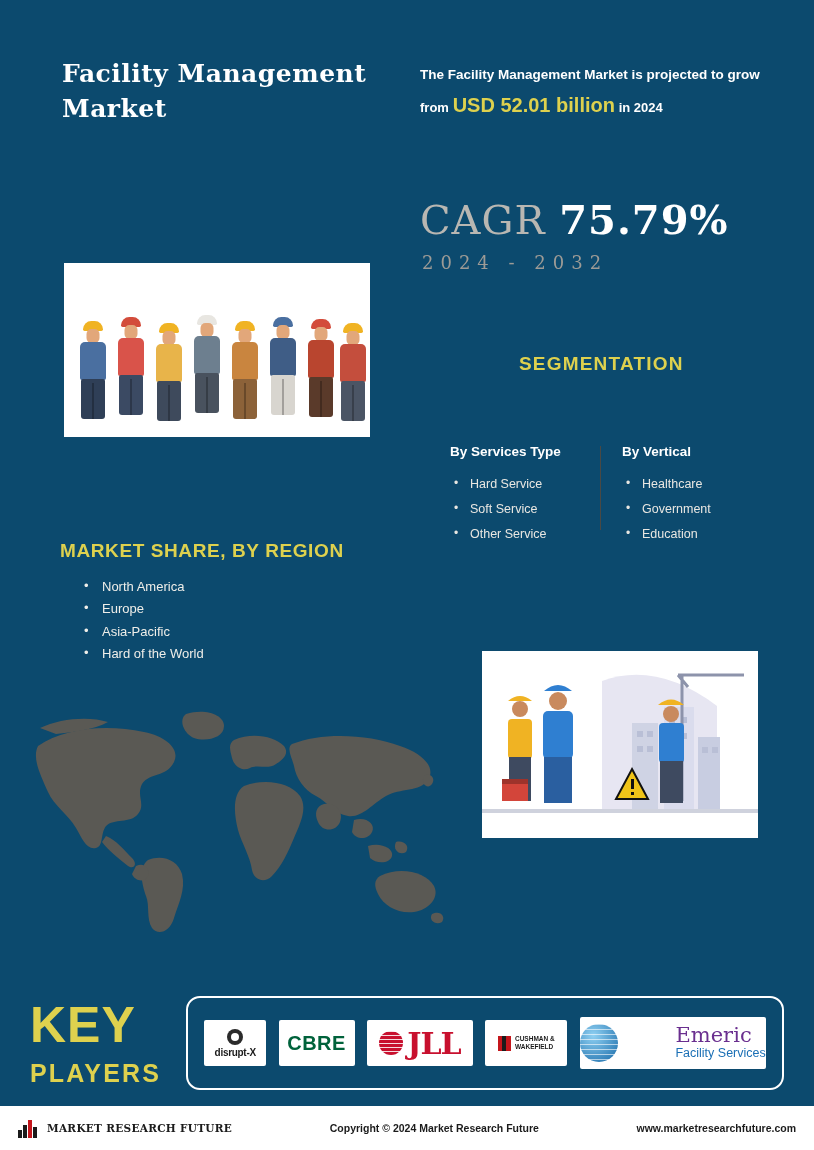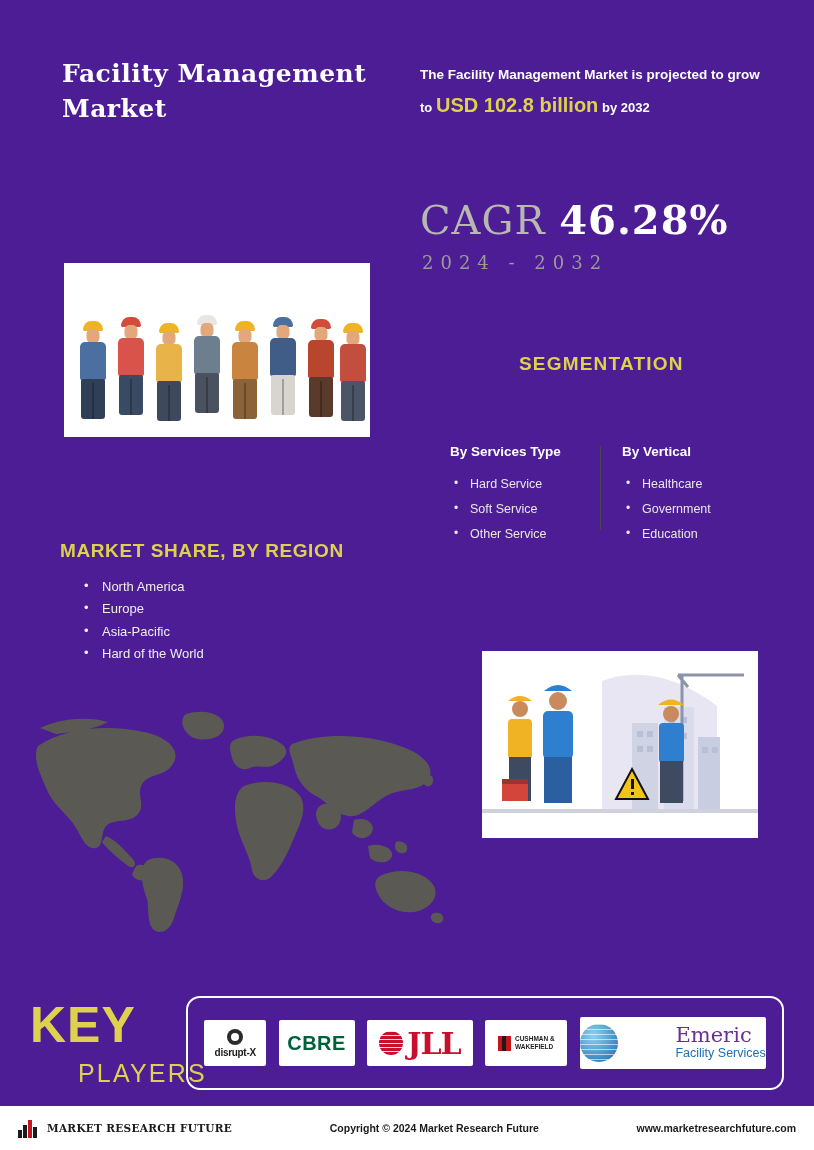--- a/index.html
+++ b/index.html
@@ -5,21 +5,21 @@
   * { box-sizing: border-box; margin: 0; padding: 0; }
   html, body {
     width: 814px; height: 1150px;
     background: #ffffff;
     font-family: "Liberation Sans", sans-serif;
     overflow: hidden;
   }
   #page {
     position: relative;
     width: 814px; height: 1150px;
-    background: #4c1d95;
+    background: #0c4a6e;
   }
   
   .title {
     position: absolute;
     left: 62px; top: 56px;
     width: 320px;
     color: #ffffff;
     font-family: "DejaVu Serif", serif;
     font-weight: bold;
     font-size: 25px;
@@ -153,21 +153,21 @@
   #map-wrap svg { width: 100%; height: 100%; display:block; }
   
   .key-players {
     position: absolute;
     left: 30px; top: 1000px;
     color: #ded14e;
     font-family: "Liberation Sans", sans-serif;
     line-height: 1;
   }
   .key-players .k1 { font-size: 50px; font-weight: bold; letter-spacing: 1px; }
-  .key-players .k2 { font-size: 25px; font-weight: normal; letter-spacing: 2.2px; margin-top: 11px; margin-left: 48px; }
+  .key-players .k2 { font-size: 25px; font-weight: bold; letter-spacing: 2.2px; margin-top: 11px; }
   .players-box {
     position: absolute;
     left: 186px; top: 996px;
     width: 598px; height: 94px;
     border: 2px solid #ffffff;
     border-radius: 14px;
     display: flex;
     align-items: center;
     justify-content: space-around;
     padding: 0 10px;
@@ -228,29 +228,29 @@
 </head>
 <body>
 
 <div id="page">
 
   <div class="title">Facility Management Market</div>
 
   <div class="headline">
     <div>The Facility Management Market is projected to grow</div>
     <div>
-      <span class="sm">to</span>
-      <span class="big">USD 102.8 billion</span>
-      <span class="sm">by 2032</span>
+      <span class="sm">from</span>
+      <span class="big">USD 52.01 billion</span>
+      <span class="sm">in 2024</span>
     </div>
   </div>
 
   <div class="cagr">
     <span>CAGR</span>
-    <span class="pct">46.28%</span>
+    <span class="pct">75.79%</span>
   </div>
   <div class="cagr-years">2024 - 2032</div>
 
   <div class="segmentation-title">SEGMENTATION</div>
   <div class="seg-cols">
     <div class="seg-col">
       <div class="seg-head">By Services Type</div>
       <ul class="seg-list">
         <li>Hard Service</li>
         <li>Soft Service</li>

